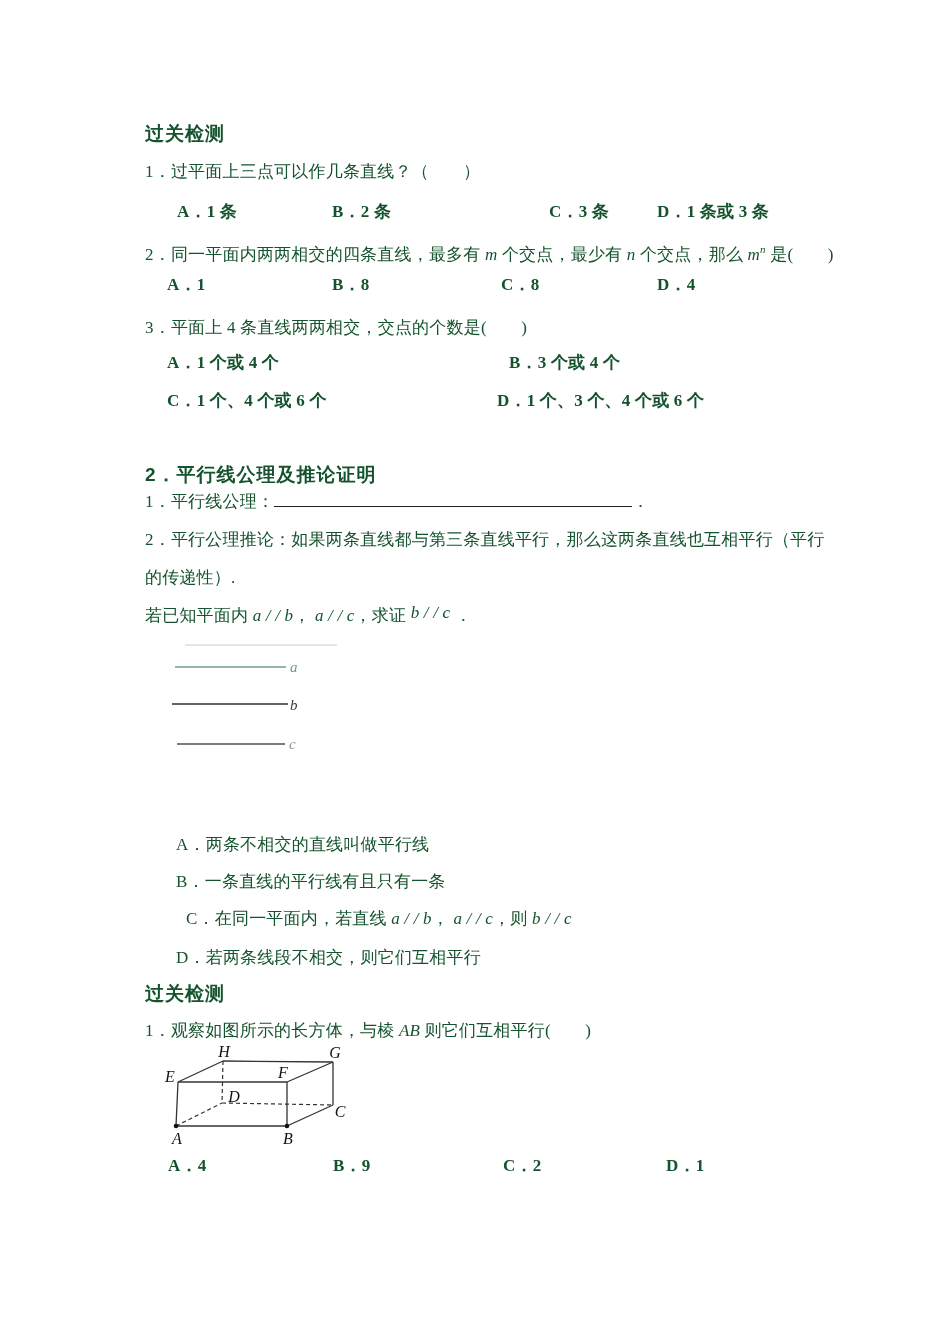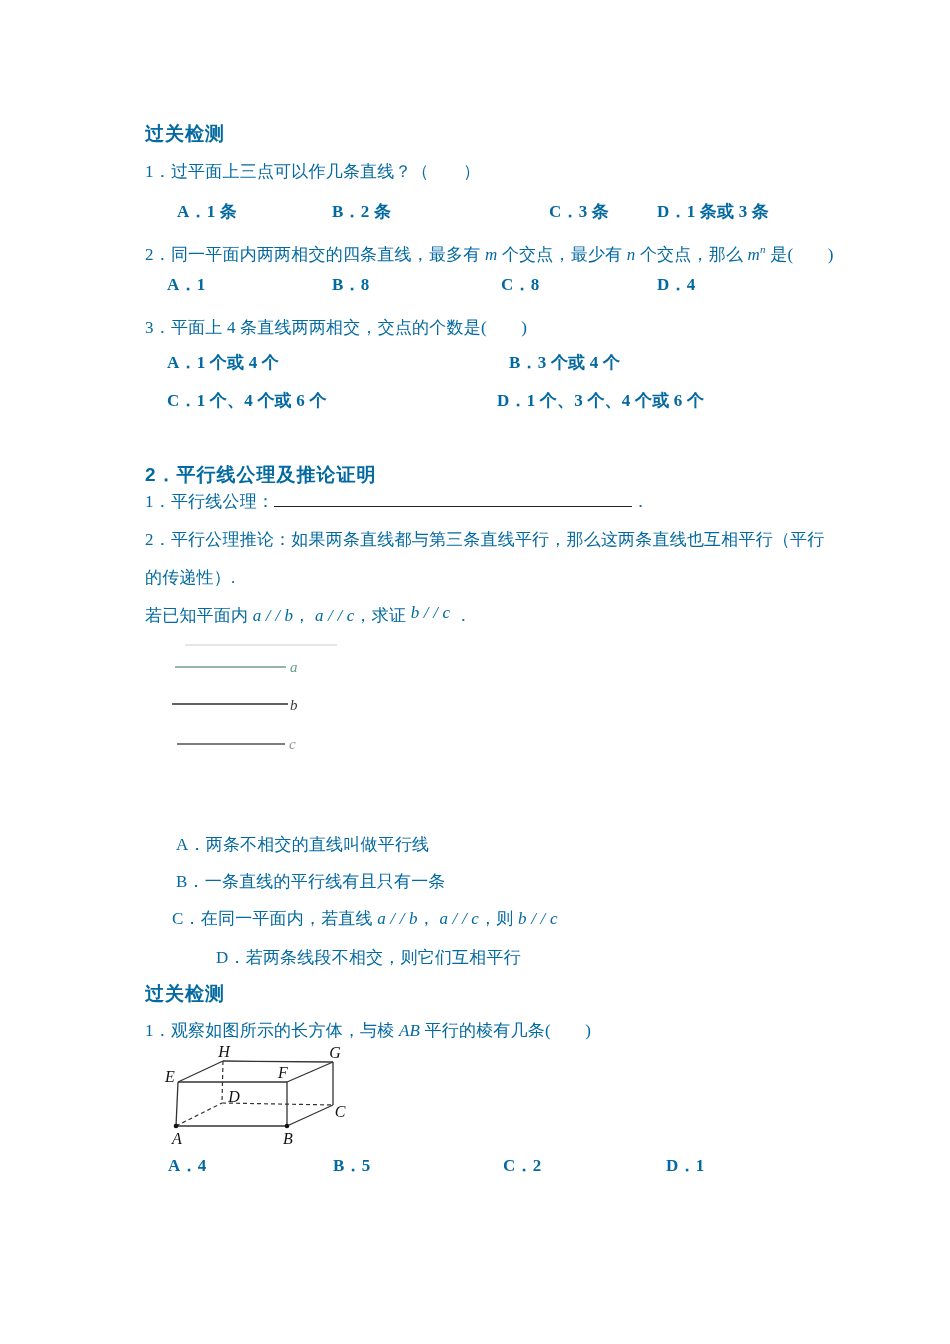--- a/index.html
+++ b/index.html
@@ -1,21 +1,21 @@
 <!DOCTYPE html>
 <html><head>
 <meta charset="utf-8">
 <style>
   html,body{margin:0;padding:0;background:#ffffff;}
   #page{
     position:relative;
     width:950px;height:1344px;
     background:#ffffff;
     font-family:"Liberation Serif","DejaVu Serif",serif;
-    color:#0369a1;
+    color:#14532d;
     overflow:hidden;
   }
   .row{
     position:absolute;
     left:145px;
     font-size:17px;
     line-height:21px;
     white-space:nowrap;
     letter-spacing:0.2px;
   }
@@ -96,29 +96,29 @@
     <line x1="15" y1="37" x2="126" y2="37" stroke="#6f9e8a" stroke-width="1.5"></line>
     <text x="130" y="42" font-size="15" font-style="italic" fill="#6aa08b">a</text>
     <line x1="12" y1="74" x2="128" y2="74" stroke="#2f2f2f" stroke-width="1.6"></line>
     <text x="130" y="80" font-size="15" font-style="italic" fill="#3a3a3a">b</text>
     <line x1="17" y1="114" x2="125" y2="114" stroke="#525252" stroke-width="1.4"></line>
     <text x="129" y="119" font-size="15" font-style="italic" fill="#8c959b">c</text>
   </svg>
 
   <div class="row" style="top:834px;left:176px;">A．两条不相交的直线叫做平行线</div>
   <div class="row" style="top:871px;left:176px;">B．一条直线的平行线有且只有一条</div>
-  <div class="row" style="top:908px;left:172px;">
+  <div class="row" style="top:908px;left:186px;">
     <span>C．在同一平面内，若直线 </span><span class="formula">a / / b</span><span>，  </span><span class="formula">a / / c</span><span>，则 </span><span class="formula">b / / c</span>
   </div>
-  <div class="row" style="top:947px;left:176px;margin-left:40px;">D．若两条线段不相交，则它们互相平行</div>
+  <div class="row" style="top:947px;left:176px;">D．若两条线段不相交，则它们互相平行</div>
 
   <div class="row heading" style="top:983px;">过关检测</div>
 
   <div class="row" style="top:1020px;">
-    <span>1．观察如图所示的长方体，与棱 </span><span class="var">AB</span><span> 平行的棱有几条(　　)</span>
+    <span>1．观察如图所示的长方体，与棱 </span><span class="var">AB</span><span> 则它们互相平行(　　)</span>
   </div>
 
   <svg width="215" height="112" style="position:absolute;left:150px;top:1042px;">
 
     <line x1="73" y1="19" x2="72" y2="61" stroke="#333" stroke-width="1.2" stroke-dasharray="4 3"></line>
     <line x1="26" y1="84" x2="72" y2="61" stroke="#333" stroke-width="1.2" stroke-dasharray="4 3"></line>
     <line x1="72" y1="61" x2="183" y2="63" stroke="#333" stroke-width="1.2" stroke-dasharray="4 3"></line>
 
     <line x1="28" y1="40" x2="137" y2="40" stroke="#333" stroke-width="1.3"></line>
     <line x1="28" y1="40" x2="26" y2="84" stroke="#333" stroke-width="1.3"></line>
@@ -138,18 +138,18 @@
     <text x="20" y="40" font-size="16" font-style="italic" text-anchor="middle" fill="#111">E</text>
     <text x="133" y="36" font-size="16" font-style="italic" text-anchor="middle" fill="#111">F</text>
     <text x="84" y="60" font-size="16" font-style="italic" text-anchor="middle" fill="#111">D</text>
     <text x="190" y="75" font-size="16" font-style="italic" text-anchor="middle" fill="#111">C</text>
     <text x="27" y="102" font-size="16" font-style="italic" text-anchor="middle" fill="#111">A</text>
     <text x="138" y="102" font-size="16" font-style="italic" text-anchor="middle" fill="#111">B</text>
   </svg>
 
   <div class="optrow" style="top:1154px;">
     <span style="left:168px;">A．4</span>
-    <span style="left:333px;">B．5</span>
+    <span style="left:333px;">B．9</span>
     <span style="left:503px;">C．2</span>
     <span style="left:666px;">D．1</span>
   </div>
 
 </div>
 
 </body></html>

